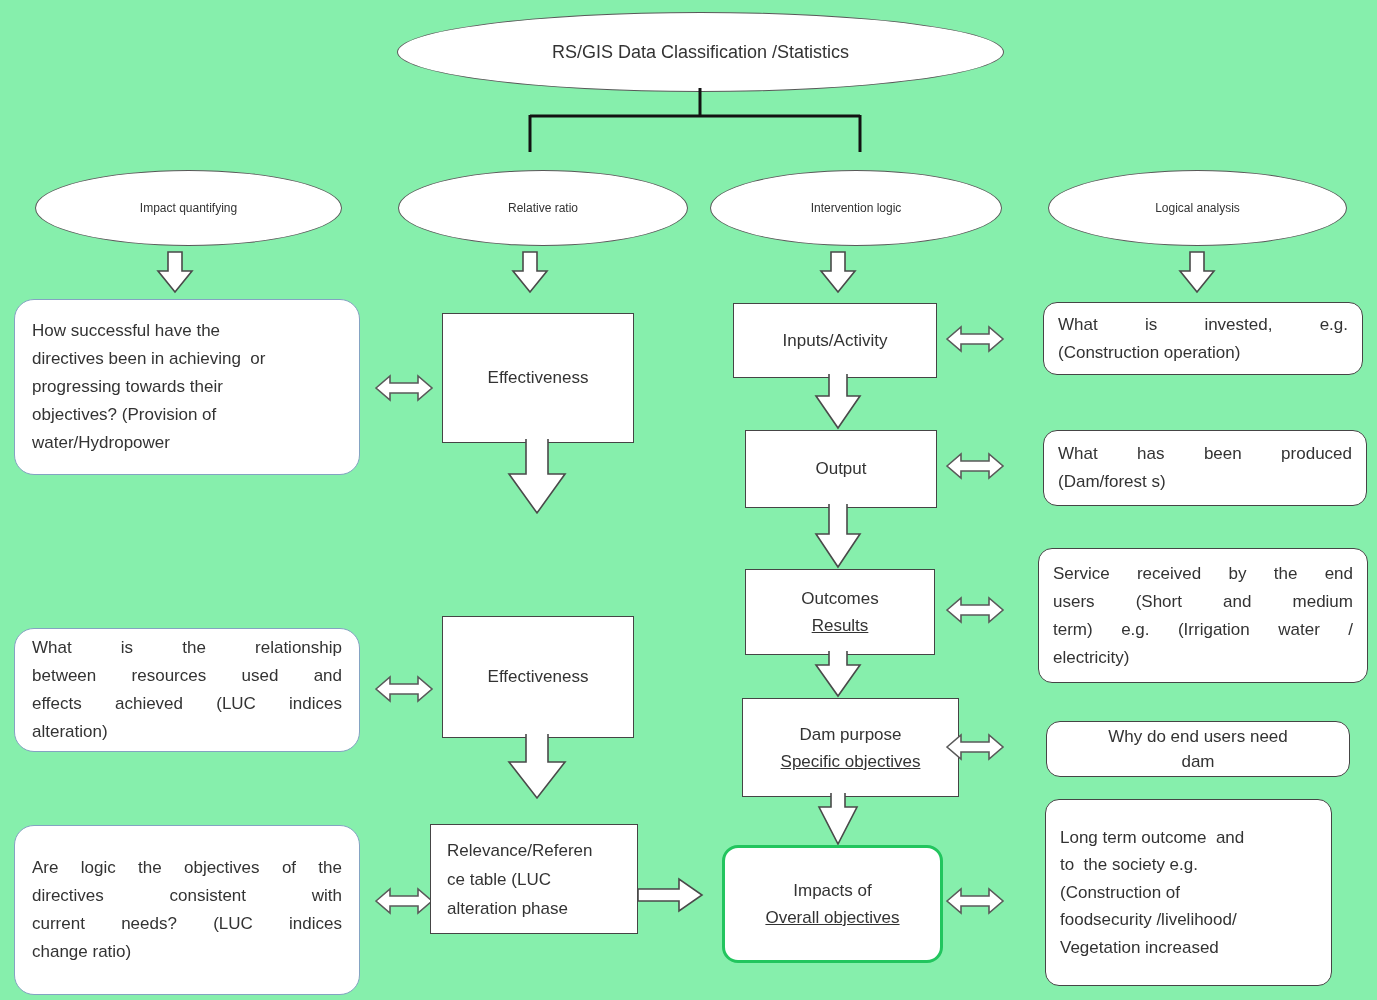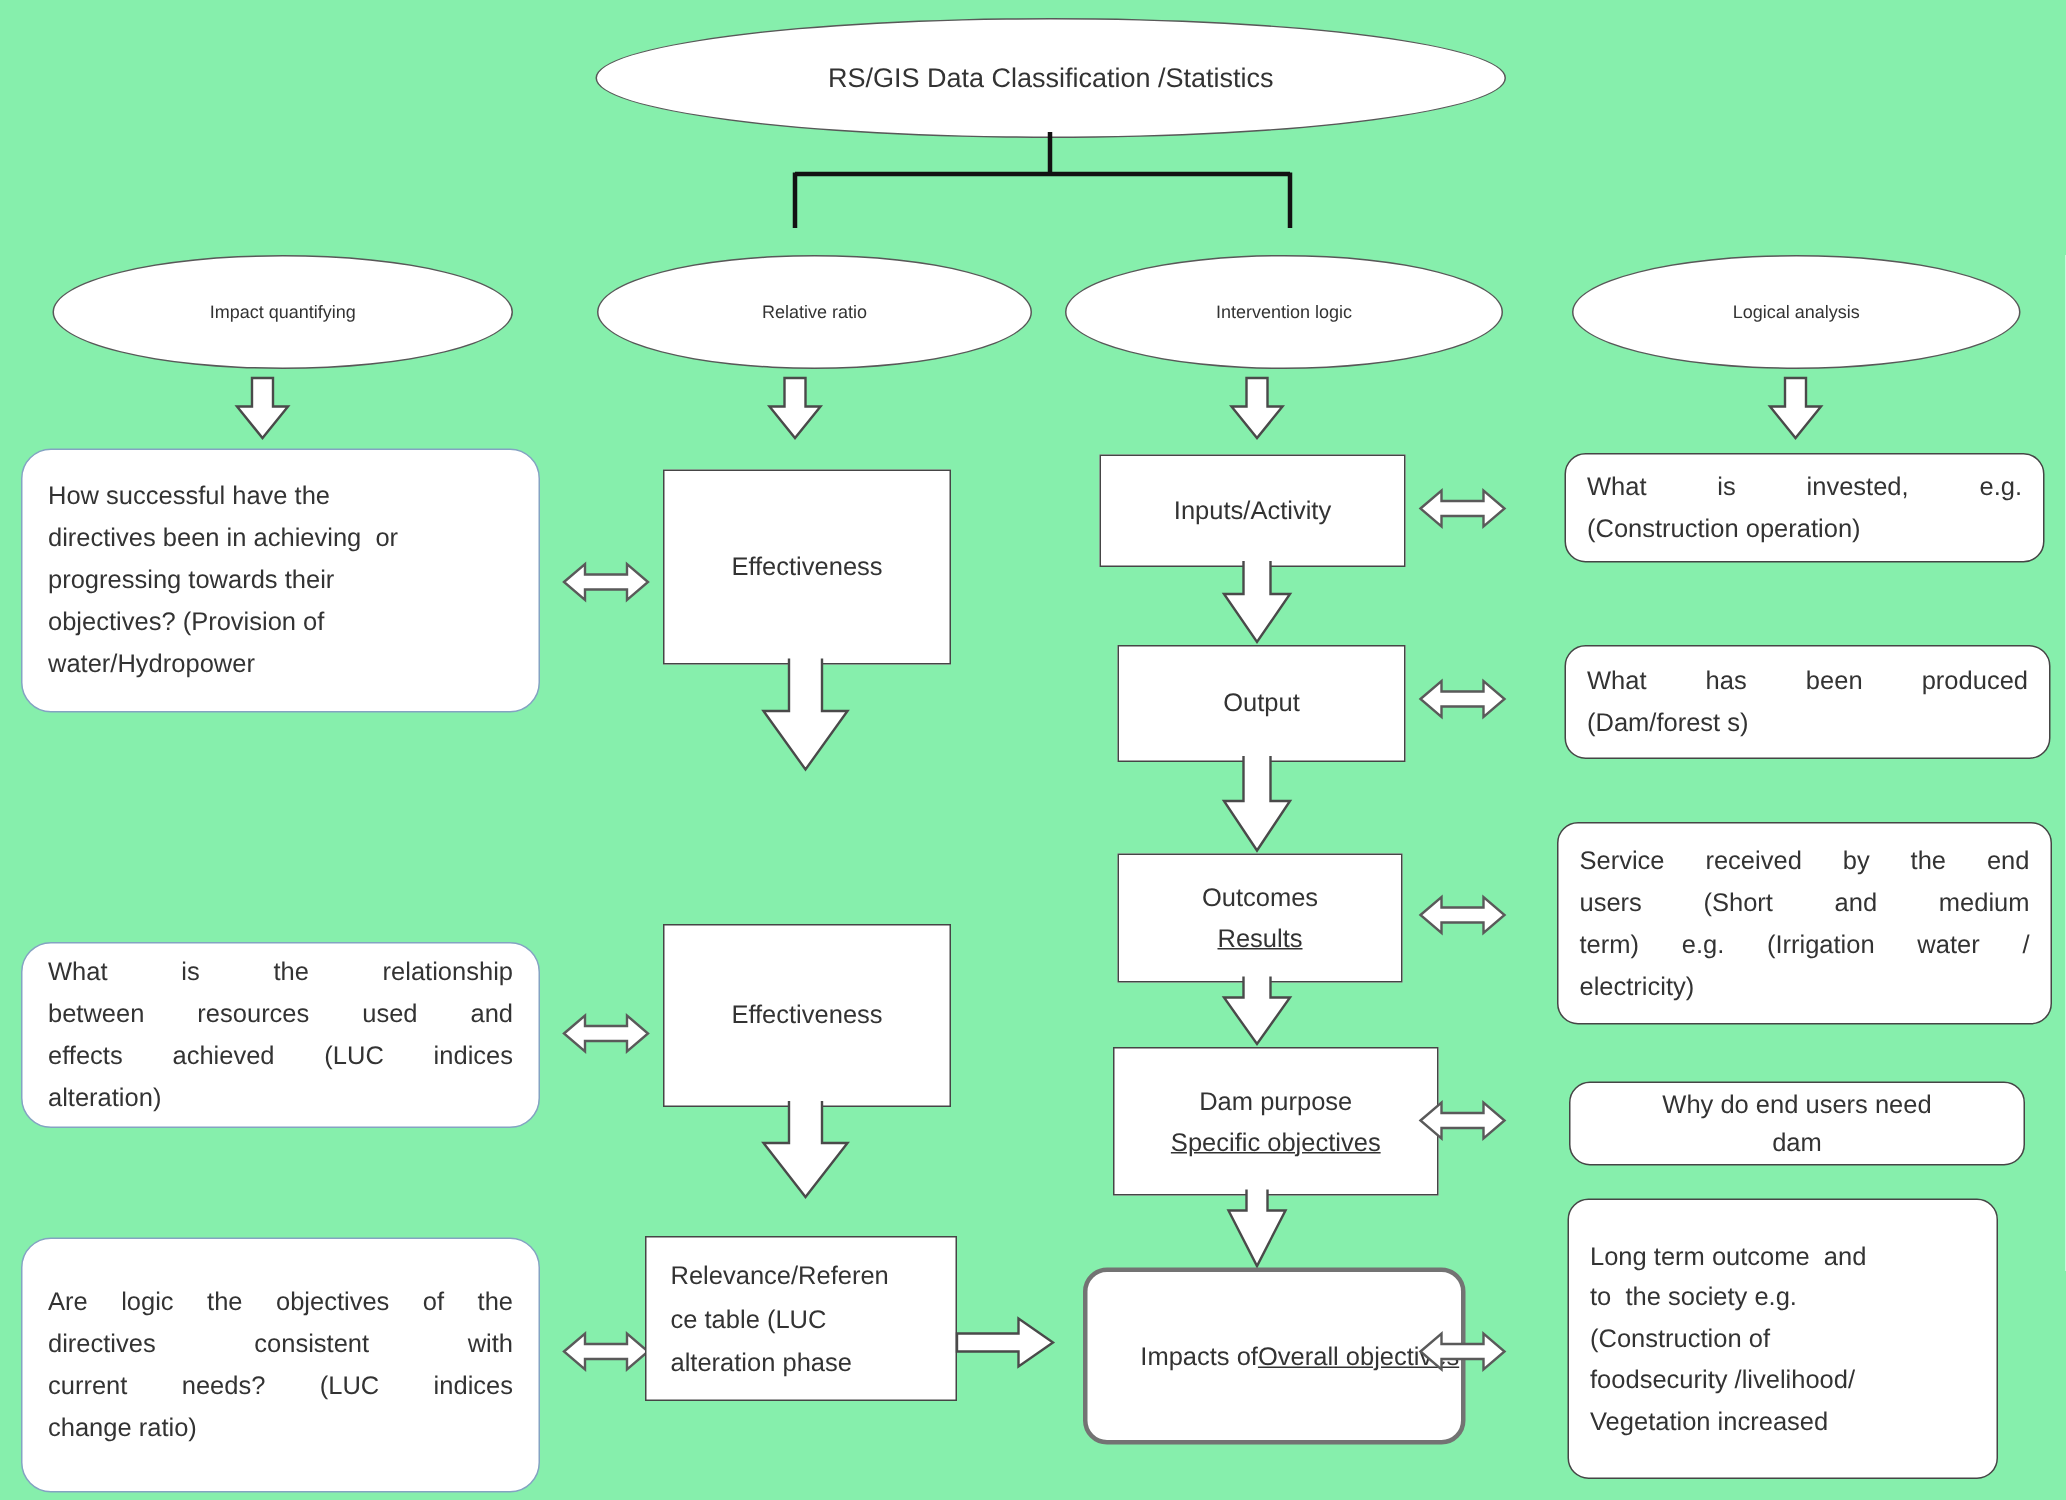--- a/index.html
+++ b/index.html
@@ -19,23 +19,23 @@
     text-align:center;font-size:17px;
   }
   .round{
     position:absolute;border:1.7px solid #454545;background:#ffffff;border-radius:14px;
     display:flex;flex-direction:column;justify-content:center;
     font-size:17px;line-height:28px;padding:6px 14px;box-sizing:border-box;
   }
   .round.blue{border-color:#84a3c2;border-radius:20px;padding:8px 17px;}
   .round.center{align-items:center;text-align:center;}
   .bold-box{
-    position:absolute;border:3px solid #737373;background:#ffffff;border-radius:16px;
-    display:flex;align-items:center;justify-content:center;
-    text-align:center;font-size:17px;padding-left:34px;
+    position:absolute;border:3px solid #22c55e;background:#ffffff;border-radius:16px;
+    display:flex;flex-direction:column;align-items:center;justify-content:center;
+    text-align:center;font-size:17px;
   }
   .ln{white-space:pre-wrap;}
   .jl{text-align:justify;text-align-last:justify;white-space:normal;}
   .u{text-decoration:underline;}
   .stack2{line-height:27px;}
   svg{position:absolute;overflow:visible;}
   .arr{fill:#ffffff;stroke:#4a4a4a;stroke-width:1.6;}
   .dbl{fill:#ffffff;stroke:#5a5a5a;stroke-width:1.6;}
   .brk{stroke:#121212;stroke-width:3;fill:none;}
 </style>

